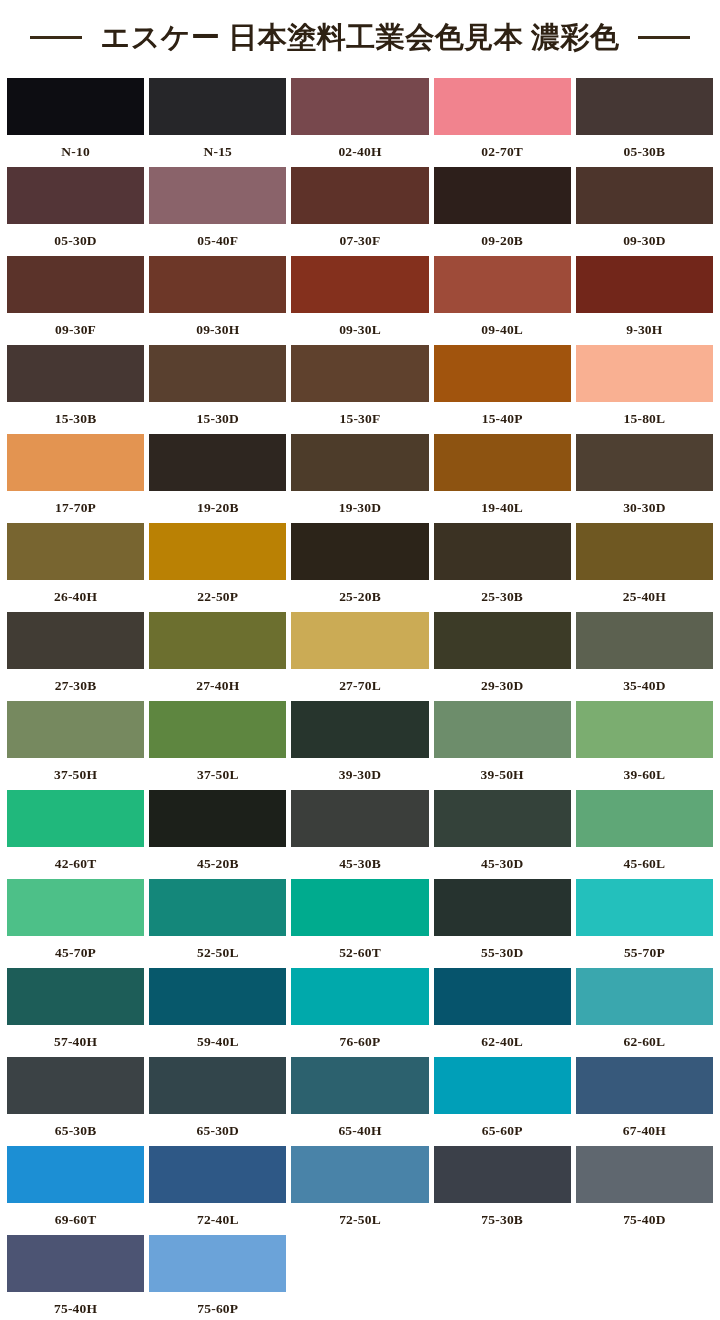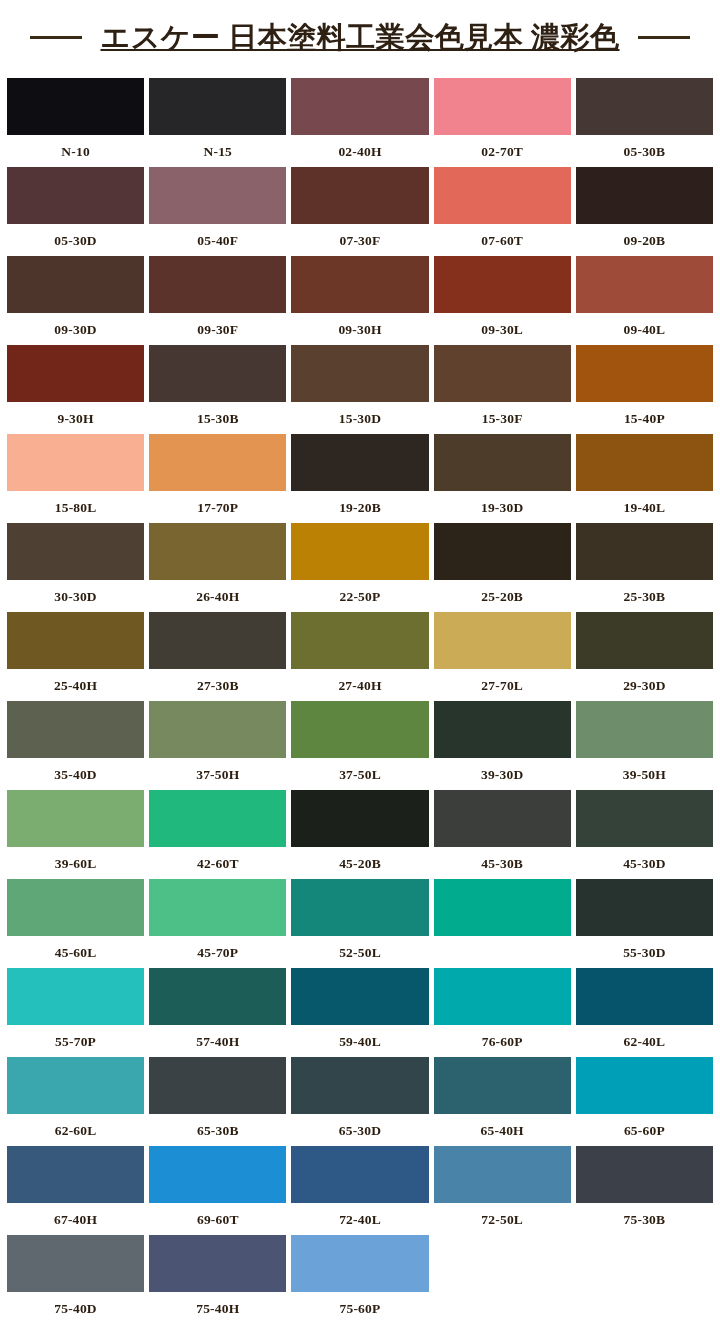--- a/index.html
+++ b/index.html
@@ -33,21 +33,20 @@
     flex: 0 0 auto;
   }
   #chart-title {
     font-family: "Liberation Serif", "DejaVu Serif", serif;
     font-weight: 700;
     font-size: 29px;
     letter-spacing: 0.5px;
     color: #2e2113;
     white-space: nowrap;
     line-height: 1;
-    text-decoration: underline;
   }
 
   
   #swatch-grid {
     width: 720px;
     display: grid;
     grid-template-columns: repeat(5, 1fr);
     column-gap: 5px;
     row-gap: 0px;
     box-sizing: border-box;
@@ -116,24 +115,20 @@
       </div>
       <div class="swatch-cell">
         <div class="swatch-chip" title="05-40F" style="background: rgb(138, 99, 106);"></div>
         <div class="swatch-label">05-40F</div>
       </div>
       <div class="swatch-cell">
         <div class="swatch-chip" title="07-30F" style="background: rgb(94, 50, 41);"></div>
         <div class="swatch-label">07-30F</div>
       </div>
       <div class="swatch-cell">
-        <div class="swatch-chip" title="07-60T" style="background: rgb(226, 104, 90);"></div>
-        <div class="swatch-label">07-60T</div>
-      </div>
-      <div class="swatch-cell">
         <div class="swatch-chip" title="09-20B" style="background: rgb(45, 31, 27);"></div>
         <div class="swatch-label">09-20B</div>
       </div>
       <div class="swatch-cell">
         <div class="swatch-chip" title="09-30D" style="background: rgb(77, 53, 44);"></div>
         <div class="swatch-label">09-30D</div>
       </div>
       <div class="swatch-cell">
         <div class="swatch-chip" title="09-30F" style="background: rgb(91, 51, 42);"></div>
         <div class="swatch-label">09-30F</div>
@@ -277,20 +272,21 @@
       <div class="swatch-cell">
         <div class="swatch-chip" title="45-70P" style="background: rgb(77, 192, 136);"></div>
         <div class="swatch-label">45-70P</div>
       </div>
       <div class="swatch-cell">
         <div class="swatch-chip" title="52-50L" style="background: rgb(20, 135, 122);"></div>
         <div class="swatch-label">52-50L</div>
       </div>
       <div class="swatch-cell">
         <div class="swatch-chip" title="52-60T" style="background: rgb(0, 171, 142);"></div>
+        <div class="swatch-label">52-60T</div>
       </div>
       <div class="swatch-cell">
         <div class="swatch-chip" title="55-30D" style="background: rgb(38, 51, 47);"></div>
         <div class="swatch-label">55-30D</div>
       </div>
       <div class="swatch-cell">
         <div class="swatch-chip" title="55-70P" style="background: rgb(35, 192, 188);"></div>
         <div class="swatch-label">55-70P</div>
       </div>
       <div class="swatch-cell">

